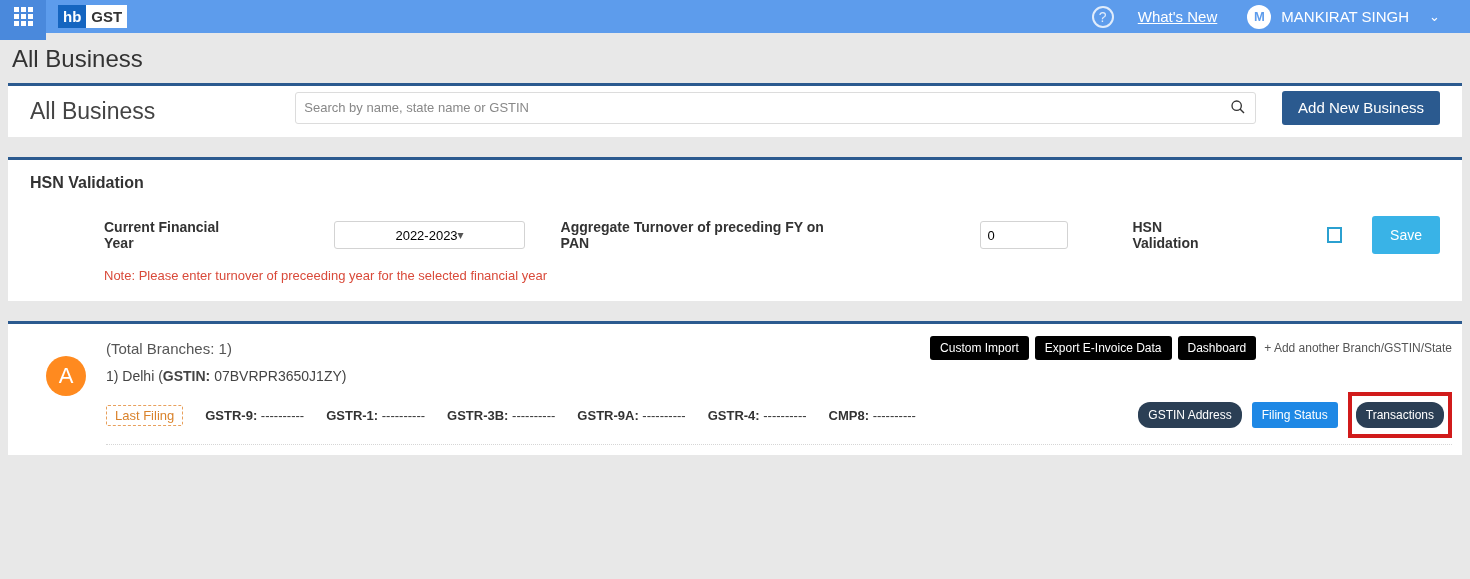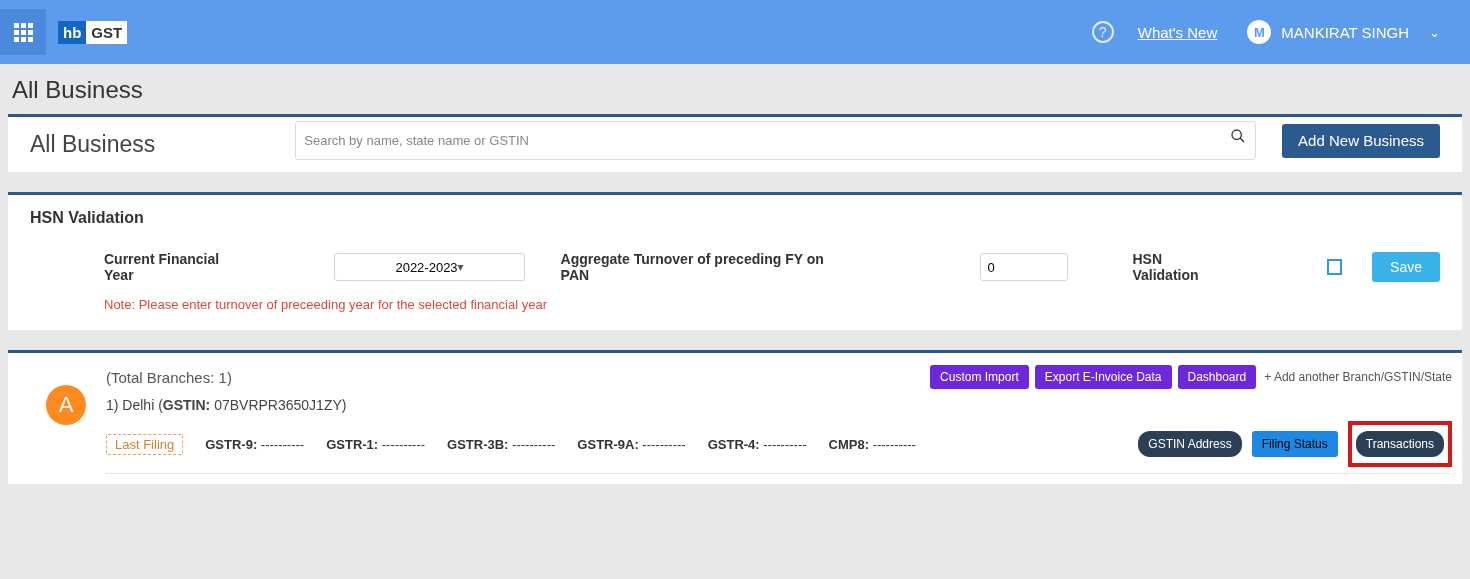--- a/index.html
+++ b/index.html
@@ -1,19 +1,19 @@
 <!DOCTYPE html>
 <html><head>
 <meta charset="utf-8">
 <style>
   * { box-sizing: border-box; margin: 0; padding: 0; font-family: "Segoe UI", Arial, sans-serif; }
   body { background: #e8e8e8; width: 1470px; height: 579px; overflow: hidden; }
 
   
-  .topbar { height: 64px; background: #5d9cec; display: flex; align-items: center; color: #fff; padding-right: 30px; }
+  .topbar { height: 33px; background: #5d9cec; display: flex; align-items: center; color: #fff; padding-right: 30px; }
   .apps-btn { width: 46px; height: 46px; background: #4a89dc; display: flex; align-items: center; justify-content: center; cursor: pointer; margin-right: 12px;}
   .apps-grid { display: grid; grid-template-columns: repeat(3, 5px); grid-gap: 2px; }
   .apps-grid span { width: 5px; height: 5px; background: #fff; }
   .logo { display: flex; align-items: center; height: 28px; }
   .logo .hb { background: #1565c0; color: #fff; font-weight: 600; font-size: 15px; padding: 3px 5px; }
   .logo .gst { background: #fff; color: #333; font-weight: 600; font-size: 15px; padding: 3px 5px; }
   .topbar-spacer { flex: 1; }
   .help-icon { width: 22px; height: 22px; border: 2px solid #e0ecfb; border-radius: 50%; display:flex; align-items:center; justify-content:center; font-size:14px; color:#e0ecfb; margin-right:24px; cursor:pointer;}
   .whatsnew { color:#fff; font-size:15px; margin-right: 30px; cursor:pointer;text-decoration:underline;}
   .avatar { width: 24px; height:24px; border-radius:50%; background:#fff; color:#5d9cec; font-size:13px; font-weight:600; display:flex;align-items:center;justify-content:center; margin-right:10px;}
@@ -22,54 +22,54 @@
 
   .page { padding: 4px 8px 0 8px; }
   .page-title { font-size: 24px; color: #333; padding: 8px 4px 10px 4px; }
 
   .card { background: #fff; border-top: 3px solid #2b5a8f; margin-bottom: 20px; padding: 14px 22px; }
   .card.nohline { padding-top: 8px; padding-bottom: 12px;}
   .card-header { font-size: 23px; color: #444; padding: 8px 0 0 0; }
 
   .row1 { display:flex; align-items:center; gap: 0; margin-top: -4px; }
   .search-wrap { flex: 1; position: relative; margin-left: 140px; margin-right: 26px;}
-  .search-input { width: 100%; height: 39px; border: 1px solid #dcdcdc; border-radius: 3px; padding: 4px 34px 4px 8px; font-size: 13px; color:#444; }
+  .search-input { width: 100%; height: 32px; border: 1px solid #dcdcdc; border-radius: 3px; padding: 4px 34px 4px 8px; font-size: 13px; color:#444; }
   .search-input::placeholder { color:#888; font-size:13px; }
   .search-icon { position: absolute; right: 10px; top: 7px; font-size:15px; color:#333; }
   .add-btn { background:#2b5a8f; color:#fff; border:none; border-radius:3px; height:34px; padding: 0 16px; font-size:15px; cursor:pointer; }
 
   .hsn-title { font-size: 16px; font-weight: 600; color:#333; padding-bottom: 14px;}
   .hsn-row { display:flex; align-items:center; gap: 30px; padding: 10px 0 10px 74px;}
   .hsn-row label { font-size: 14px; color:#333; font-weight:600;}
   .select { width: 200px; height:28px; border:1px solid #d3d3d3; border-radius:3px; font-size:13px; padding: 0 6px; display:flex;align-items:center;justify-content:center; cursor:pointer; margin-right: 6px;}
   .select .chev2 { font-size:12px; color:#555;}
   .turnover-lbl {}
   .num-input { width:88px; height:28px; border:1px solid #d3d3d3; border-radius:3px; font-size:13px; padding: 0 6px;}
   .checkbox { width:16px; height:16px; border:2px solid #2ba0d0; display:inline-block; cursor:pointer; margin-left: 70px;}
-  .save-btn { background:#39b3e7; color:#fff; border:none; border-radius:3px; height:30px; padding: 0 18px; font-size:14px; cursor:pointer; }
+  .save-btn { background:#39b3e7; color:#fff; border:none; border-radius:3px; height:38px; padding: 0 18px; font-size:14px; cursor:pointer; }
   .note { color:#d94a3a; font-size:13px; padding: 4px 0 4px 74px;}
 
   .card2 { background:#fff; border-top:3px solid #2b5a8f; padding: 12px 10px 10px 10px; }
   .biz-row { display:flex; align-items:flex-start; gap: 20px; }
   .avatar-big { width:40px; height:40px; border-radius:50%; background:#ff8a1f; color:#fff; font-size:22px; font-weight:500; display:flex;align-items:center;justify-content:center; margin-left:28px; margin-top:20px;}
   .biz-main { flex:1; }
   .biz-header { display:flex; align-items:center; }
   .total-branches { font-size:15px; color:#555; }
   .biz-header-spacer { flex:1;}
-  .chip { background:#6d28d9; color:#fff; border:none; border-radius:3px; height:24px; padding: 0 10px; font-size:12px; cursor:pointer; margin-left:6px;}
+  .chip { background:#000000; color:#fff; border:none; border-radius:3px; height:24px; padding: 0 10px; font-size:12px; cursor:pointer; margin-left:6px;}
   .add-another { font-size:12px; color:#555; margin-left: 8px; cursor:pointer;}
   .branch-line { font-size:14px; color:#444; margin-top: 8px;}
   .branch-line b { font-weight:700;}
   .filing-row { display:flex; align-items:center; gap: 22px; margin-top: 8px; border-bottom:1px dotted #d6d6d6; padding-bottom:6px; flex-wrap:wrap;}
   .last-filing { border:1px dashed #e8a05c; color:#d9822b; font-size:13px; padding:2px 8px; border-radius:2px;}
   .filing-item { font-size:13px; color:#333;}
   .filing-item b { font-weight:700;}
   .right-btns { display:inline-flex; gap:10px; margin-left:auto; align-items:center;}
   .btn-dark { background:#2b3f55; color:#fff; border:none; border-radius:12px; height:26px; padding: 0 10px; font-size:12px; cursor:pointer;}
-  .btn-blue { background:#1e88e5; color:#000000; border:none; border-radius:3px; height:26px; padding: 0 10px; font-size:12px; cursor:pointer;}
+  .btn-blue { background:#1e88e5; color:#ffffff; border:none; border-radius:3px; height:26px; padding: 0 10px; font-size:12px; cursor:pointer;}
   .transactions-wrap { border:4px solid #d11b1b; padding: 6px 4px; display:inline-flex;}
 </style>
 </head>
 <body>
 
 <div class="topbar">
   <div class="apps-btn">
     <div class="apps-grid">
       <span></span>
         <span></span>

